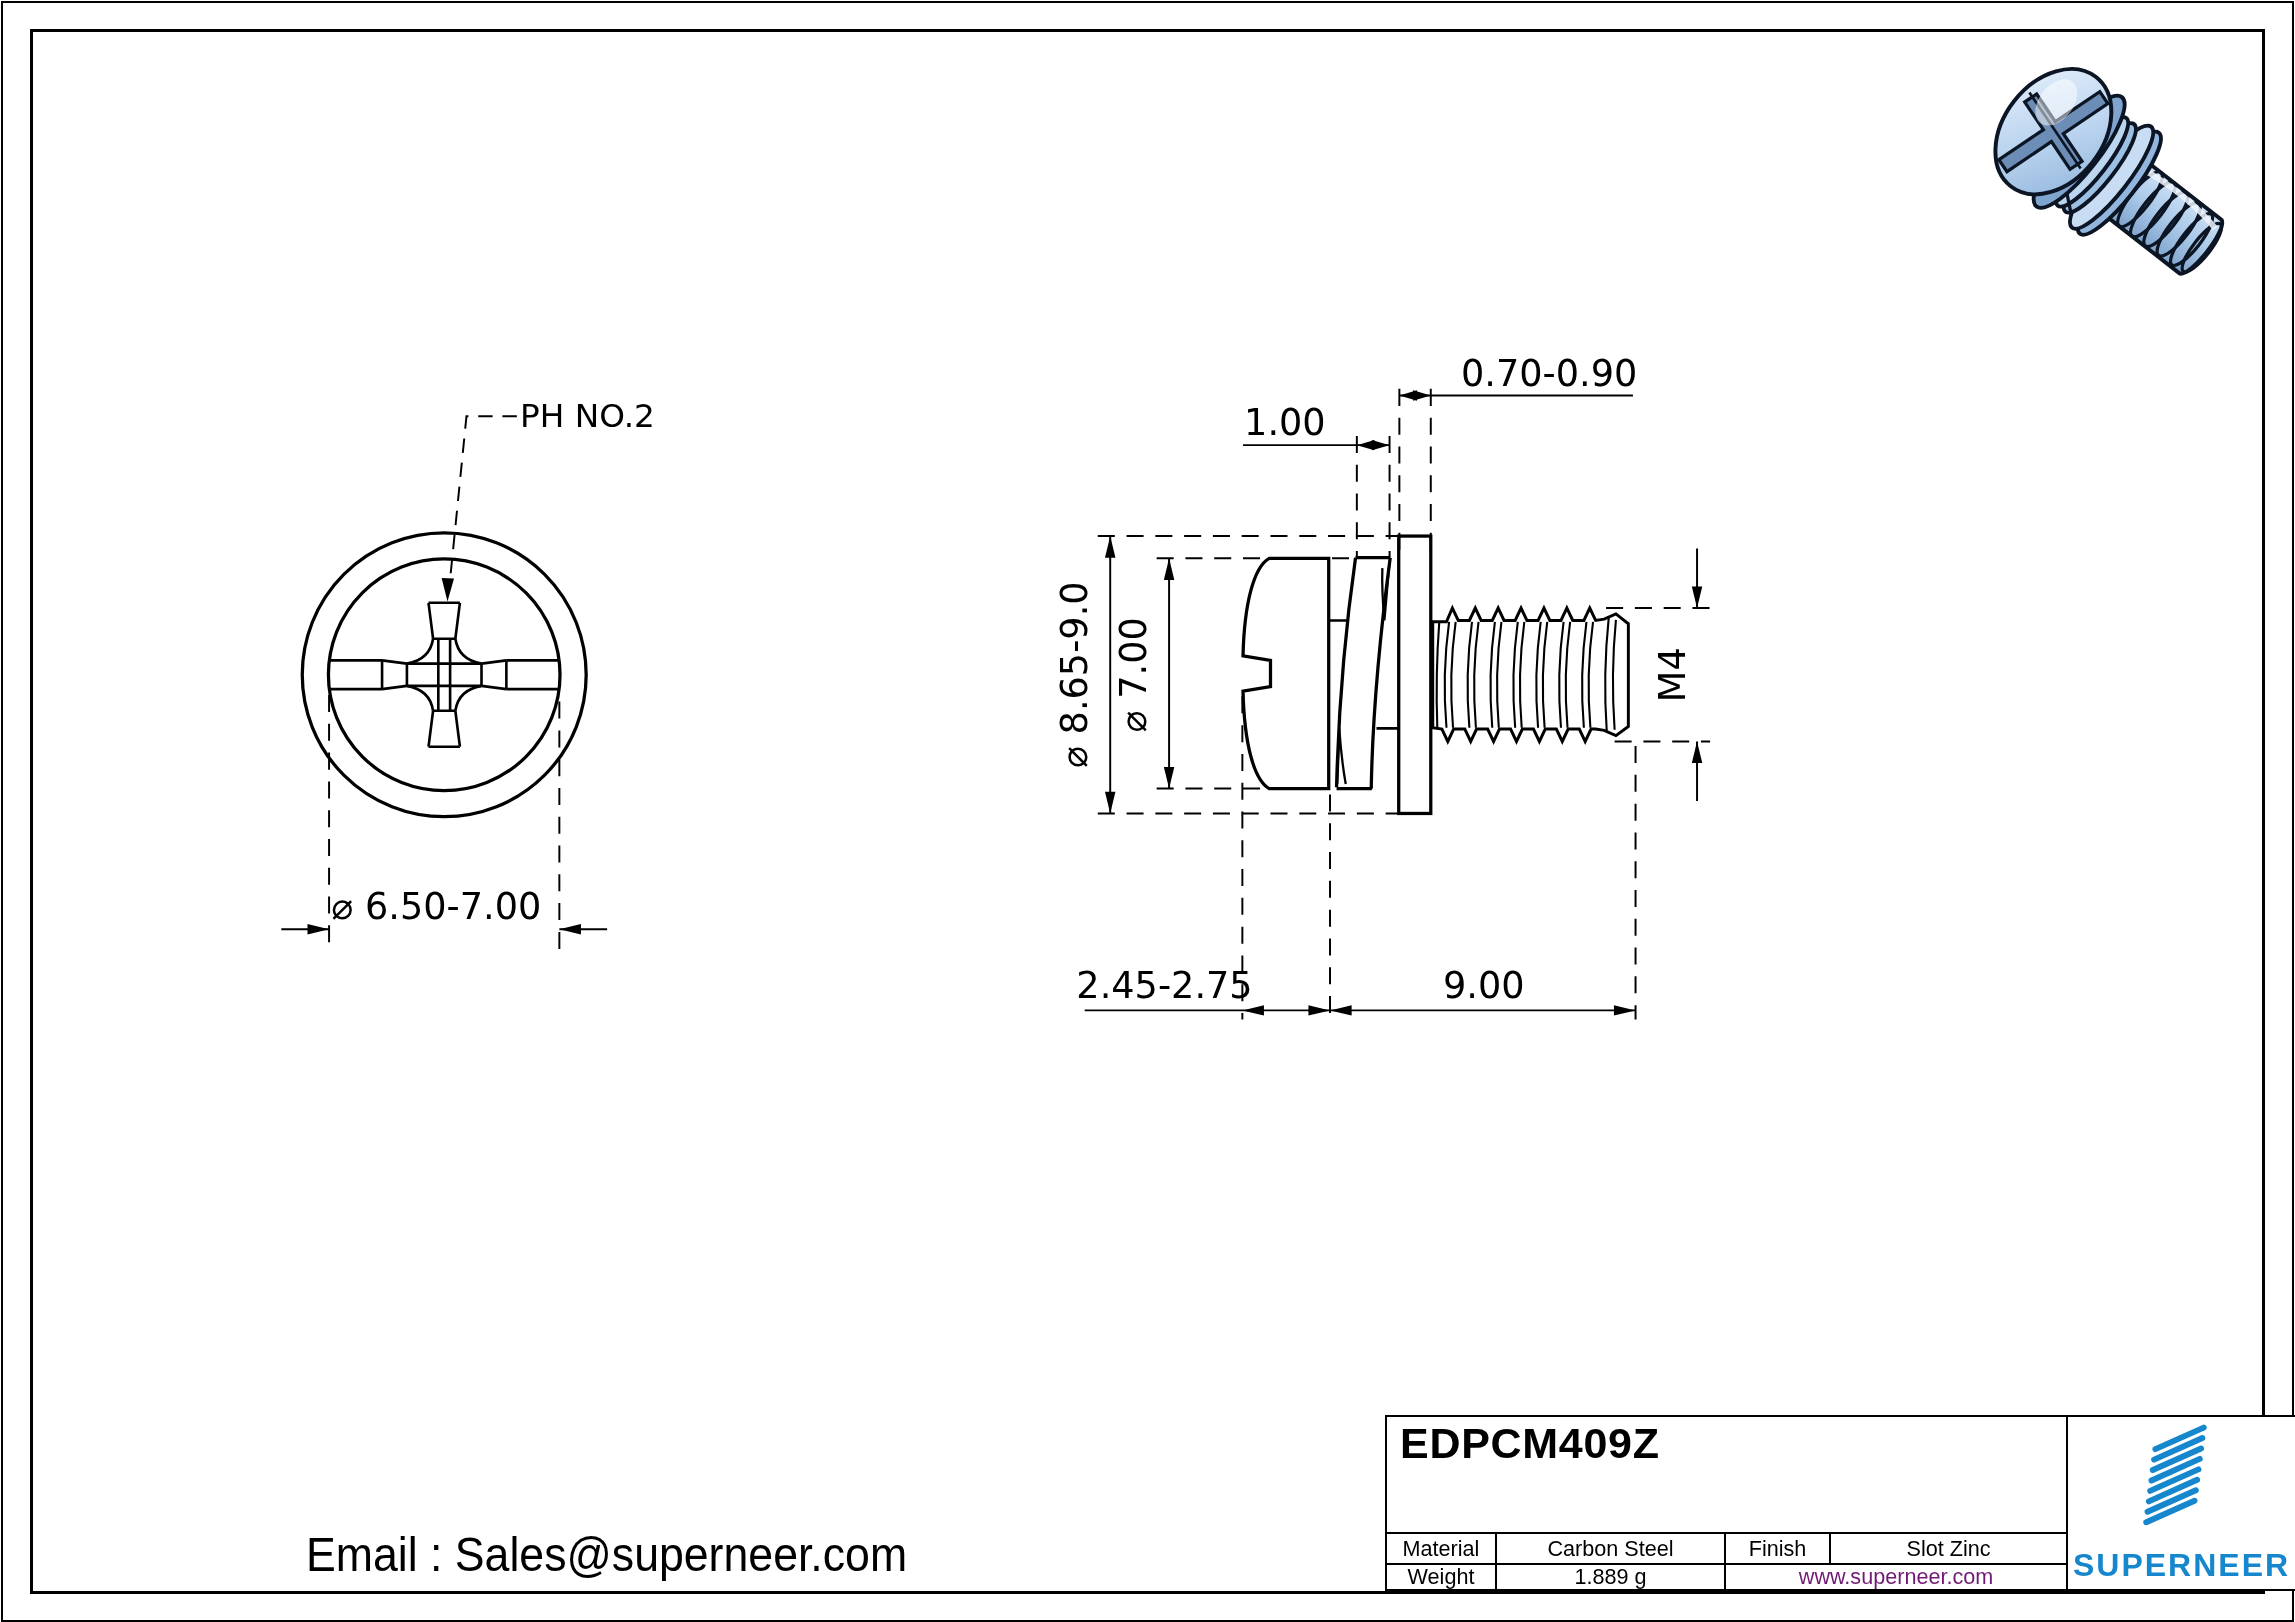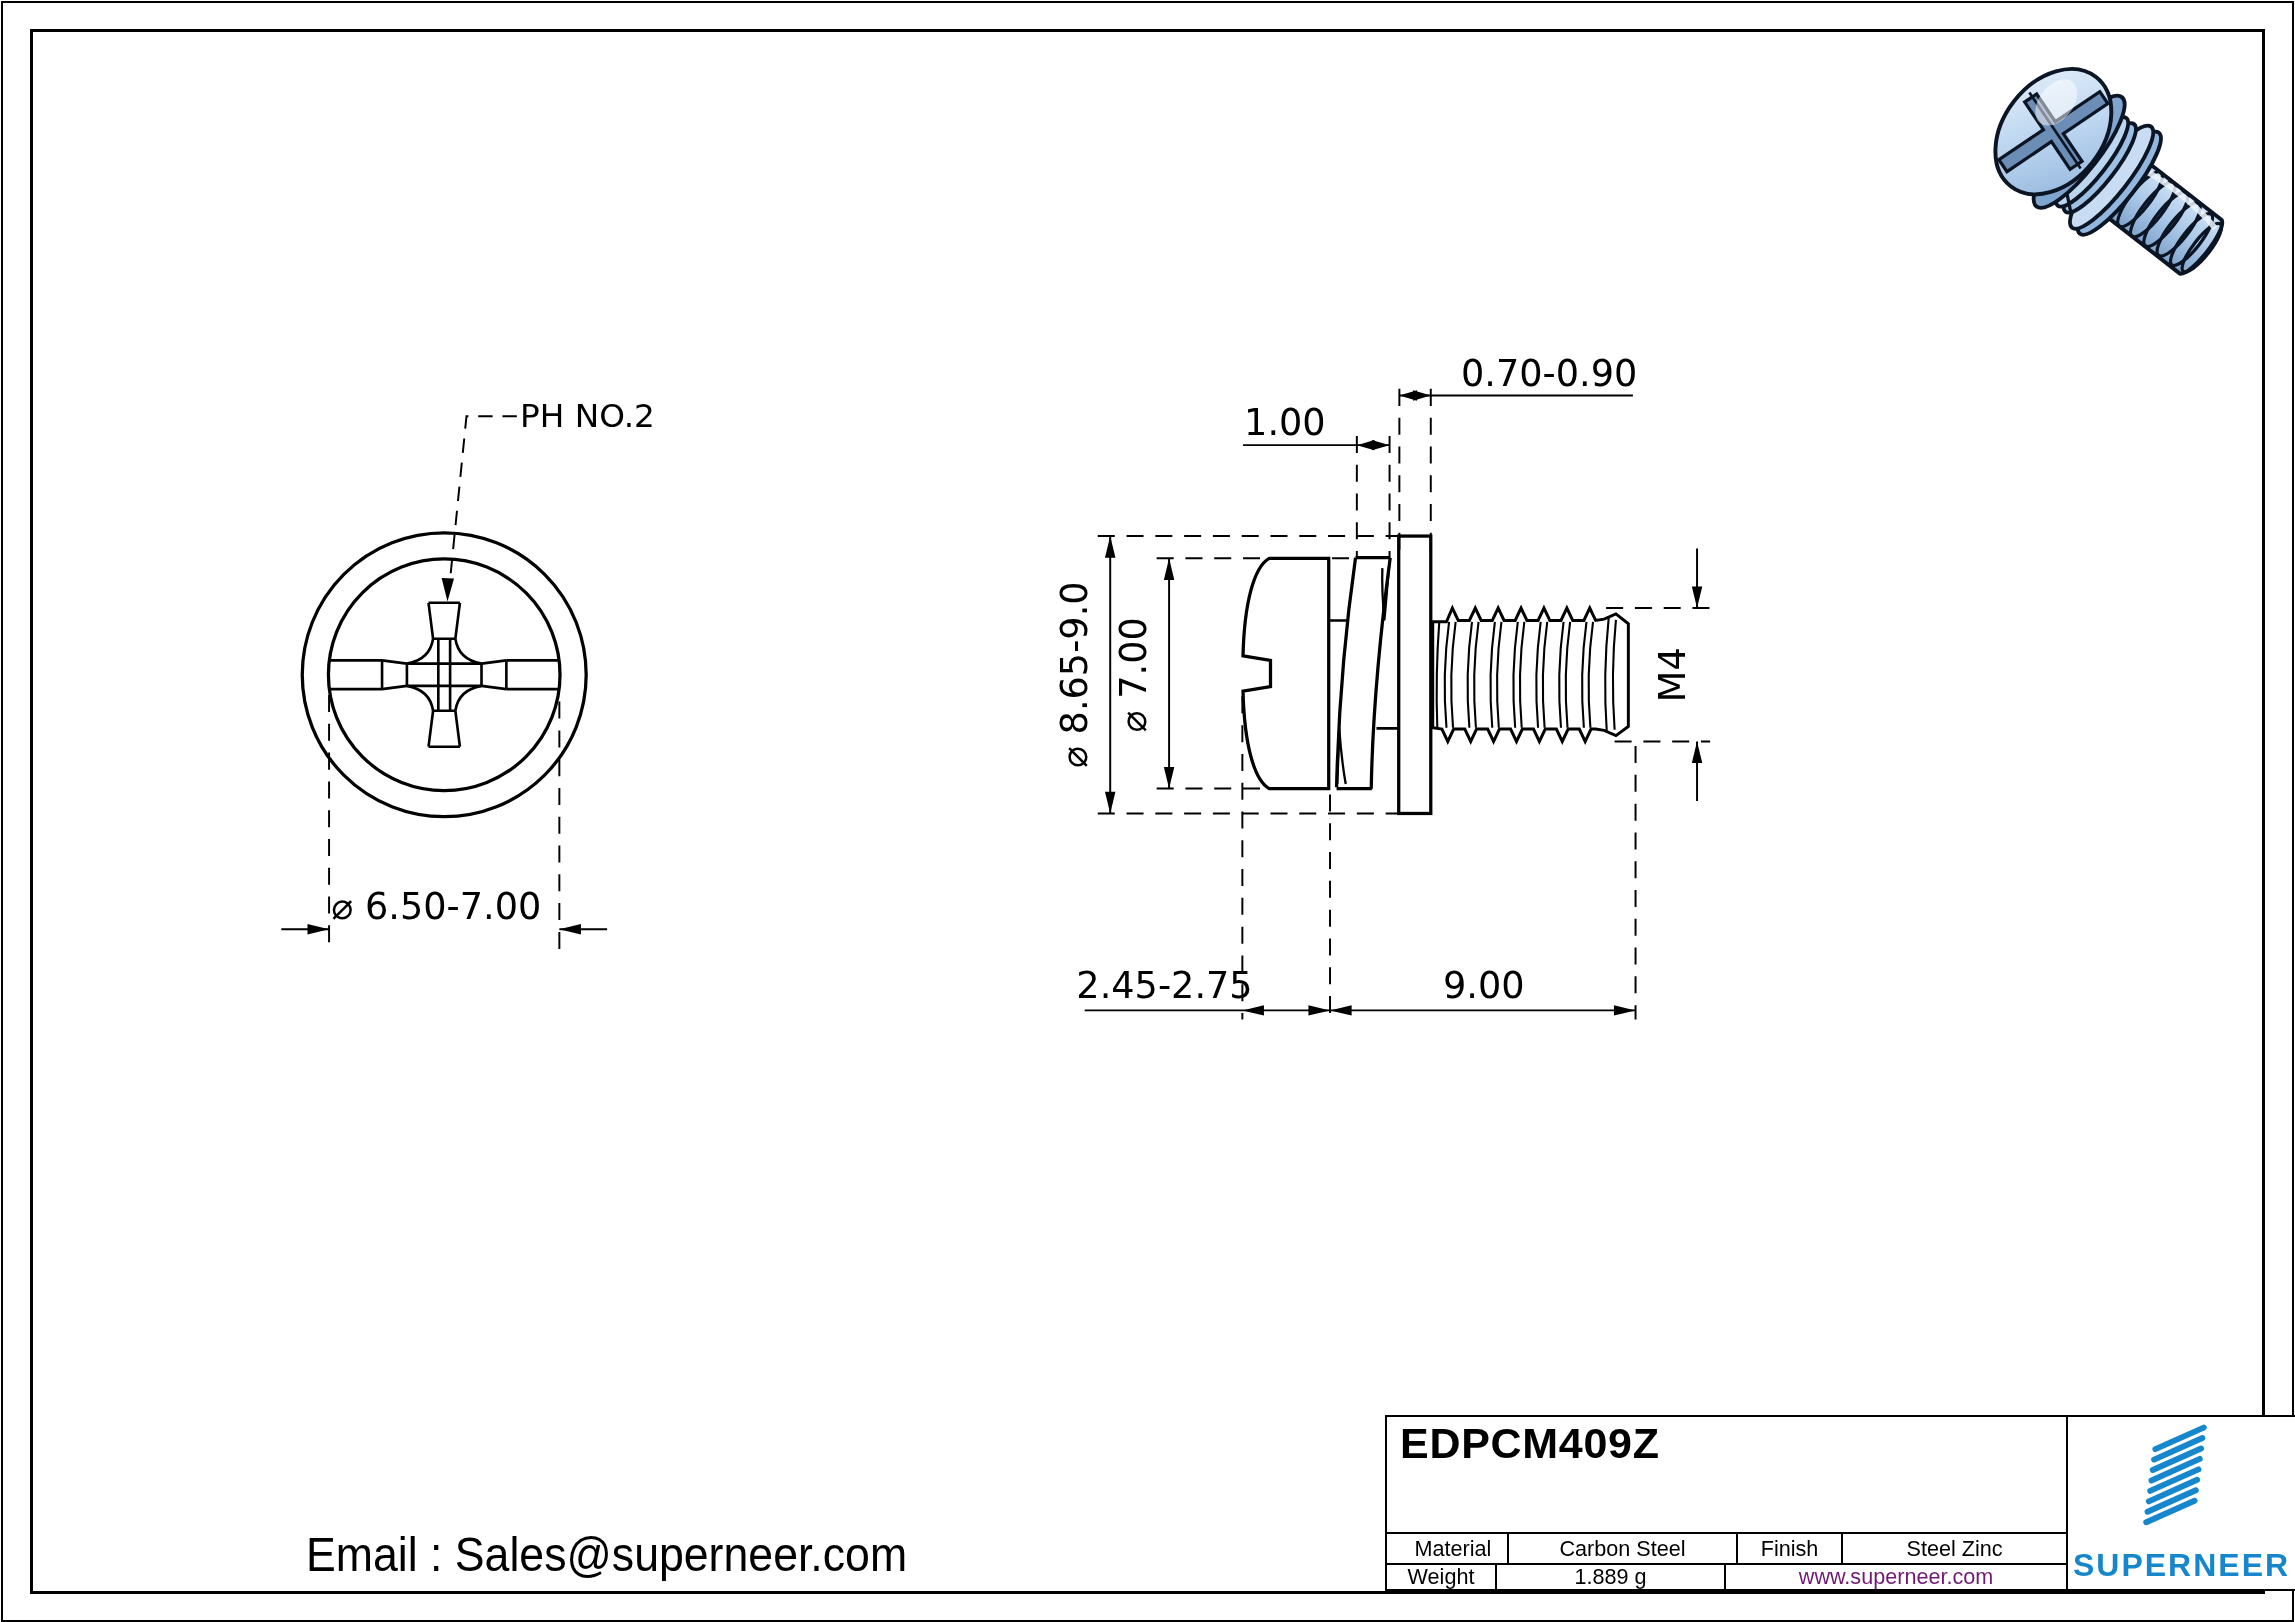--- a/index.html
+++ b/index.html
@@ -13,21 +13,21 @@
   .dimtxt{font-size:56px;}
   .callout{font-size:50px;}
   
   .title-block{position:absolute;left:1349px;top:1415px;width:913px;height:176px;
     border:2.6px solid #000;box-sizing:border-box;background:#fff;margin-left:36px;}
   .tb-main{position:absolute;left:0;top:0;bottom:0;width:681px;border-right:2.6px solid #000;box-sizing:border-box;}
   .tb-desc{position:absolute;left:0;top:0;width:100%;height:115px;}
   .tb-pn{position:absolute;left:13px;top:5.2px;font-size:43px;font-weight:700;line-height:1;letter-spacing:0.7px;}
   .tb-description{position:absolute;left:13px;top:52px;font-size:20px;line-height:25.5px;width:654px;}
   .tb-row{position:absolute;left:0;width:100%;display:flex;box-sizing:border-box;border-top:2.6px solid #000;}
-  .tb-row1{top:115px;height:31px;padding-left:12px;}
+  .tb-row1{top:115px;height:31px;}
   .tb-row2{top:146px;bottom:0;justify-content:flex-end;}
   .tb-cell{display:flex;align-items:center;justify-content:center;font-size:21.6px;box-sizing:border-box;height:100%;}
   .tb-cell.bdr{border-right:2.6px solid #000;}
   .w-label{width:110px;}
   .w-value{width:229px;}
   .w-finish{width:105px;}
   .w-rest{flex:1;}
   .link{color:#701a75;}
   .tb-logo{position:absolute;right:0;top:1px;bottom:0;width:229px;}
   .brand-word{position:absolute;bottom:7.9px;left:0;width:100%;text-align:center;
@@ -215,21 +215,21 @@
 
 <div class="title-block">
   <div class="tb-main">
     <div class="tb-desc">
       <div class="tb-pn">EDPCM409Z</div>
     </div>
     <div class="tb-row tb-row1">
       <div class="tb-cell bdr w-label">Material</div>
       <div class="tb-cell bdr w-value">Carbon Steel</div>
       <div class="tb-cell bdr w-finish">Finish</div>
-      <div class="tb-cell w-rest">Steel Zinc</div>
+      <div class="tb-cell w-rest">Slot Zinc</div>
     </div>
     <div class="tb-row tb-row2">
       <div class="tb-cell bdr w-label">Weight</div>
       <div class="tb-cell bdr w-value">1.889 g</div>
       <div class="tb-cell w-rest link">www.superneer.com</div>
     </div>
   </div>
   <div class="tb-logo">
     <svg class="logo-icon" width="229" height="111" viewBox="0 0 350 170">
       <g stroke="#1787cd" stroke-width="9" stroke-linecap="round">

